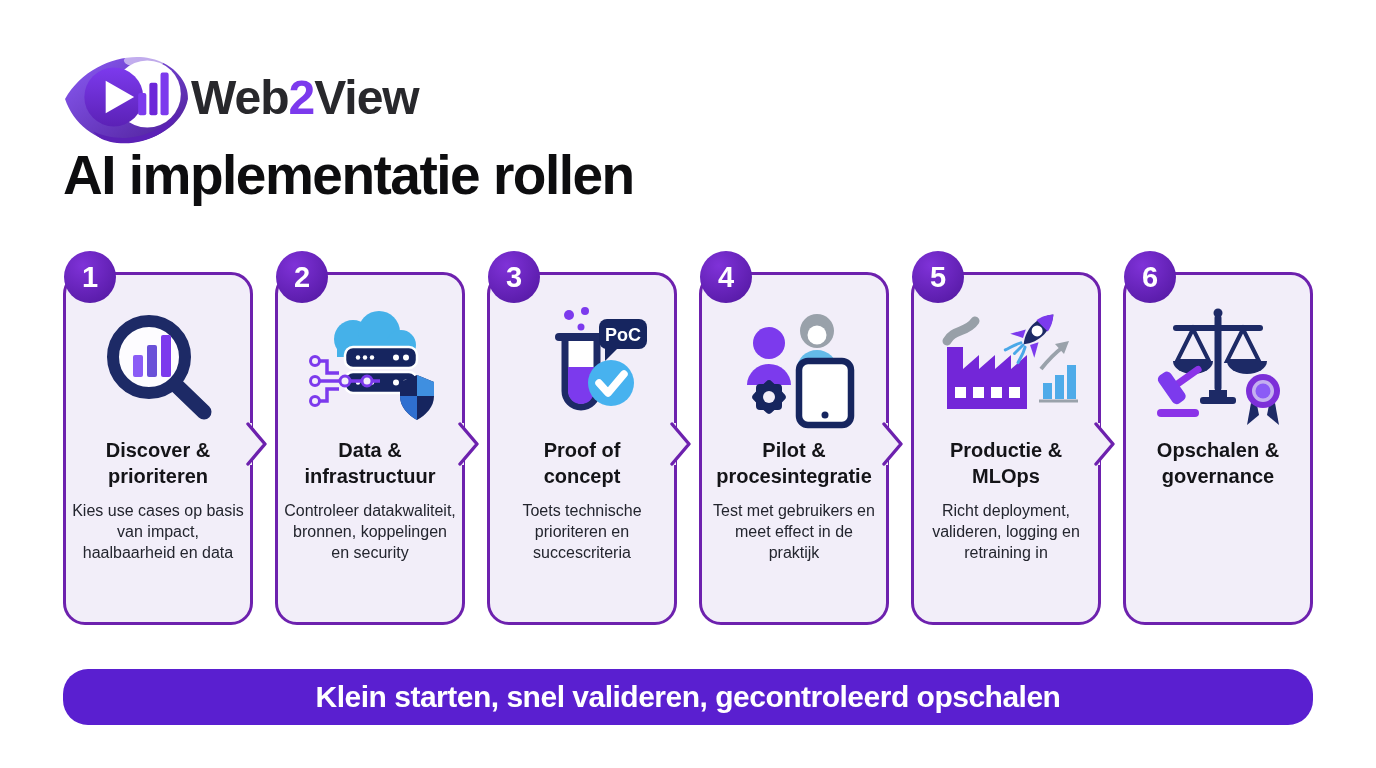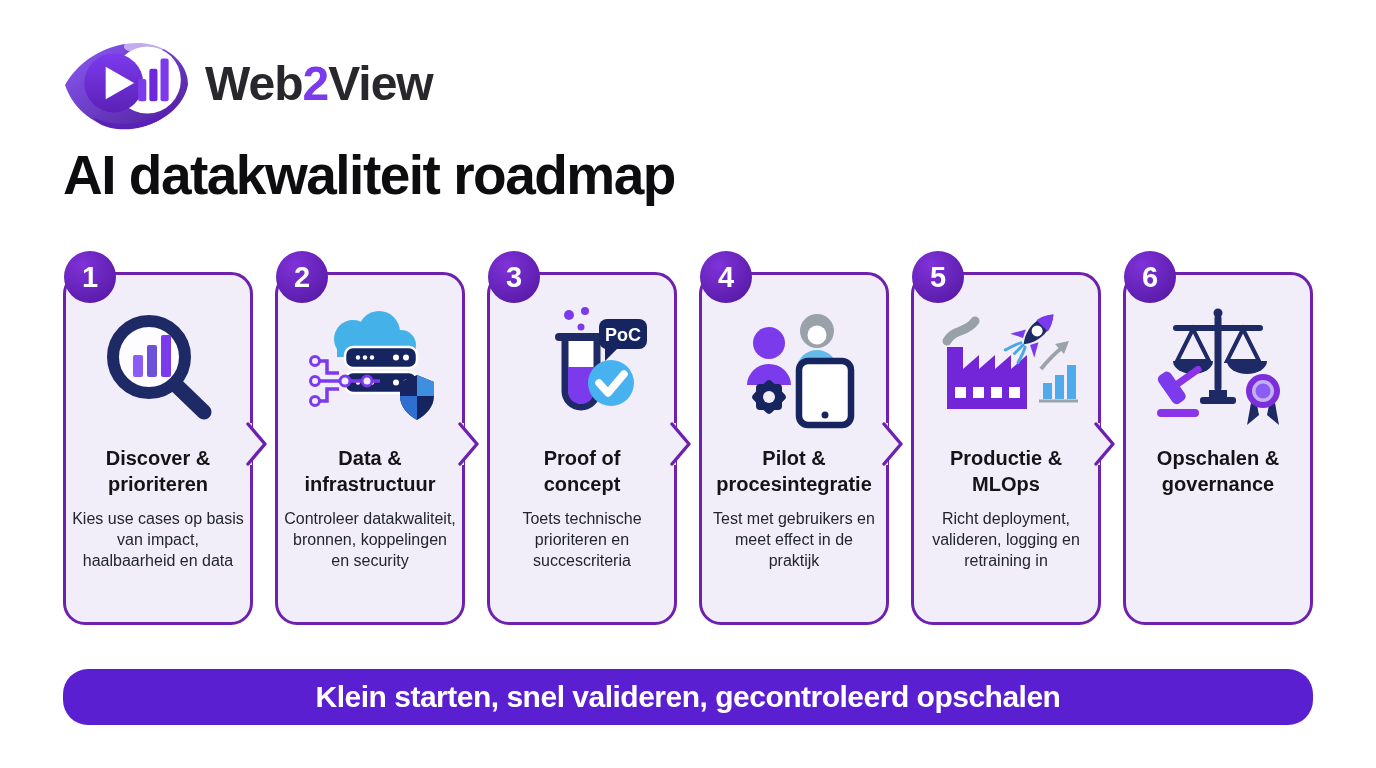--- a/index.html
+++ b/index.html
@@ -3,21 +3,21 @@
 <meta charset="utf-8">
 <style>
   html,body{margin:0;padding:0;}
   body{
     width:1376px;height:768px;position:relative;overflow:hidden;
     background:#ffffff;
     font-family:"Liberation Sans", sans-serif;
     -webkit-font-smoothing:antialiased;
   }
   
-  .logo-row{position:absolute;left:63px;top:34px;display:flex;align-items:center;gap:14px;}
+  .logo-row{position:absolute;left:63px;top:48px;display:flex;align-items:center;}
   .logo-mark{width:128px;height:100px;flex:0 0 auto;}
   .brand{font-size:48px;font-weight:bold;color:#28282c;letter-spacing:-1px;line-height:1;}
   .brand .num{color:#7c3aed;}
   .page-title{
     position:absolute;left:63px;top:144px;
     font-size:55px;font-weight:bold;color:#0d0d0f;letter-spacing:-1.5px;line-height:1.15;
   }
   
   .cards{position:absolute;left:63px;top:272px;display:flex;gap:22px;}
   .card{
@@ -26,21 +26,21 @@
   }
   .badge{
     position:absolute;left:-2px;top:-24px;width:52px;height:52px;border-radius:50%;
     background:radial-gradient(circle at 36% 28%, #7f32d8, #5a1caa 78%);
     color:#ffffff;font-size:29px;font-weight:bold;
     display:flex;align-items:center;justify-content:center;z-index:3;
   }
   .icon-box{height:142px;margin-top:20px;display:flex;align-items:center;justify-content:center;}
   .card-title{
     text-align:center;font-size:20px;font-weight:bold;color:#141418;
-    line-height:1.32;white-space:pre-line;margin-top:8px;
+    line-height:1.32;white-space:pre-line;
   }
   .card-desc{
     text-align:center;font-size:16px;color:#23252e;line-height:1.32;
     margin-top:10px;padding:0 6px;
   }
   .arrow{position:absolute;right:-20px;top:143px;width:24px;height:52px;z-index:2;}
   
   .banner{
     position:absolute;left:63px;top:669px;width:1250px;height:56px;box-sizing:border-box;
     background:#5a1fd0;border-radius:25px;
@@ -71,21 +71,21 @@
     <rect x="74" y="44" width="8" height="22" rx="2" fill="#7c3aed"></rect>
     <rect x="85" y="34" width="8" height="32" rx="2" fill="#6d28d9"></rect>
     <rect x="96" y="24" width="8" height="42" rx="2" fill="#7c3aed"></rect>
     <path d="M30,82 C55,94 92,90 116,60 C106,86 74,98 46,92 C38,90 33,87 30,82 Z" fill="#5b21b6"></path>
   </svg>
   <div class="brand">
     <span>Web</span><span class="num">2</span><span>View</span>
   </div>
 </div>
 
-<div class="page-title">AI datakwaliteit roadmap</div>
+<div class="page-title">AI implementatie rollen</div>
 
 <div class="cards">
 
   <div class="card">
     <div class="badge">1</div>
     <div class="icon-box">
       <svg width="150" height="126" viewBox="0 0 150 126">
         <circle cx="66" cy="54" r="36" fill="#fdfcff" stroke="#1d2a66" stroke-width="12"></circle>
         <rect x="50" y="52" width="10" height="22" rx="2" fill="#8b5cf6"></rect>
         <rect x="64" y="42" width="10" height="32" rx="2" fill="#6a51d8"></rect>

